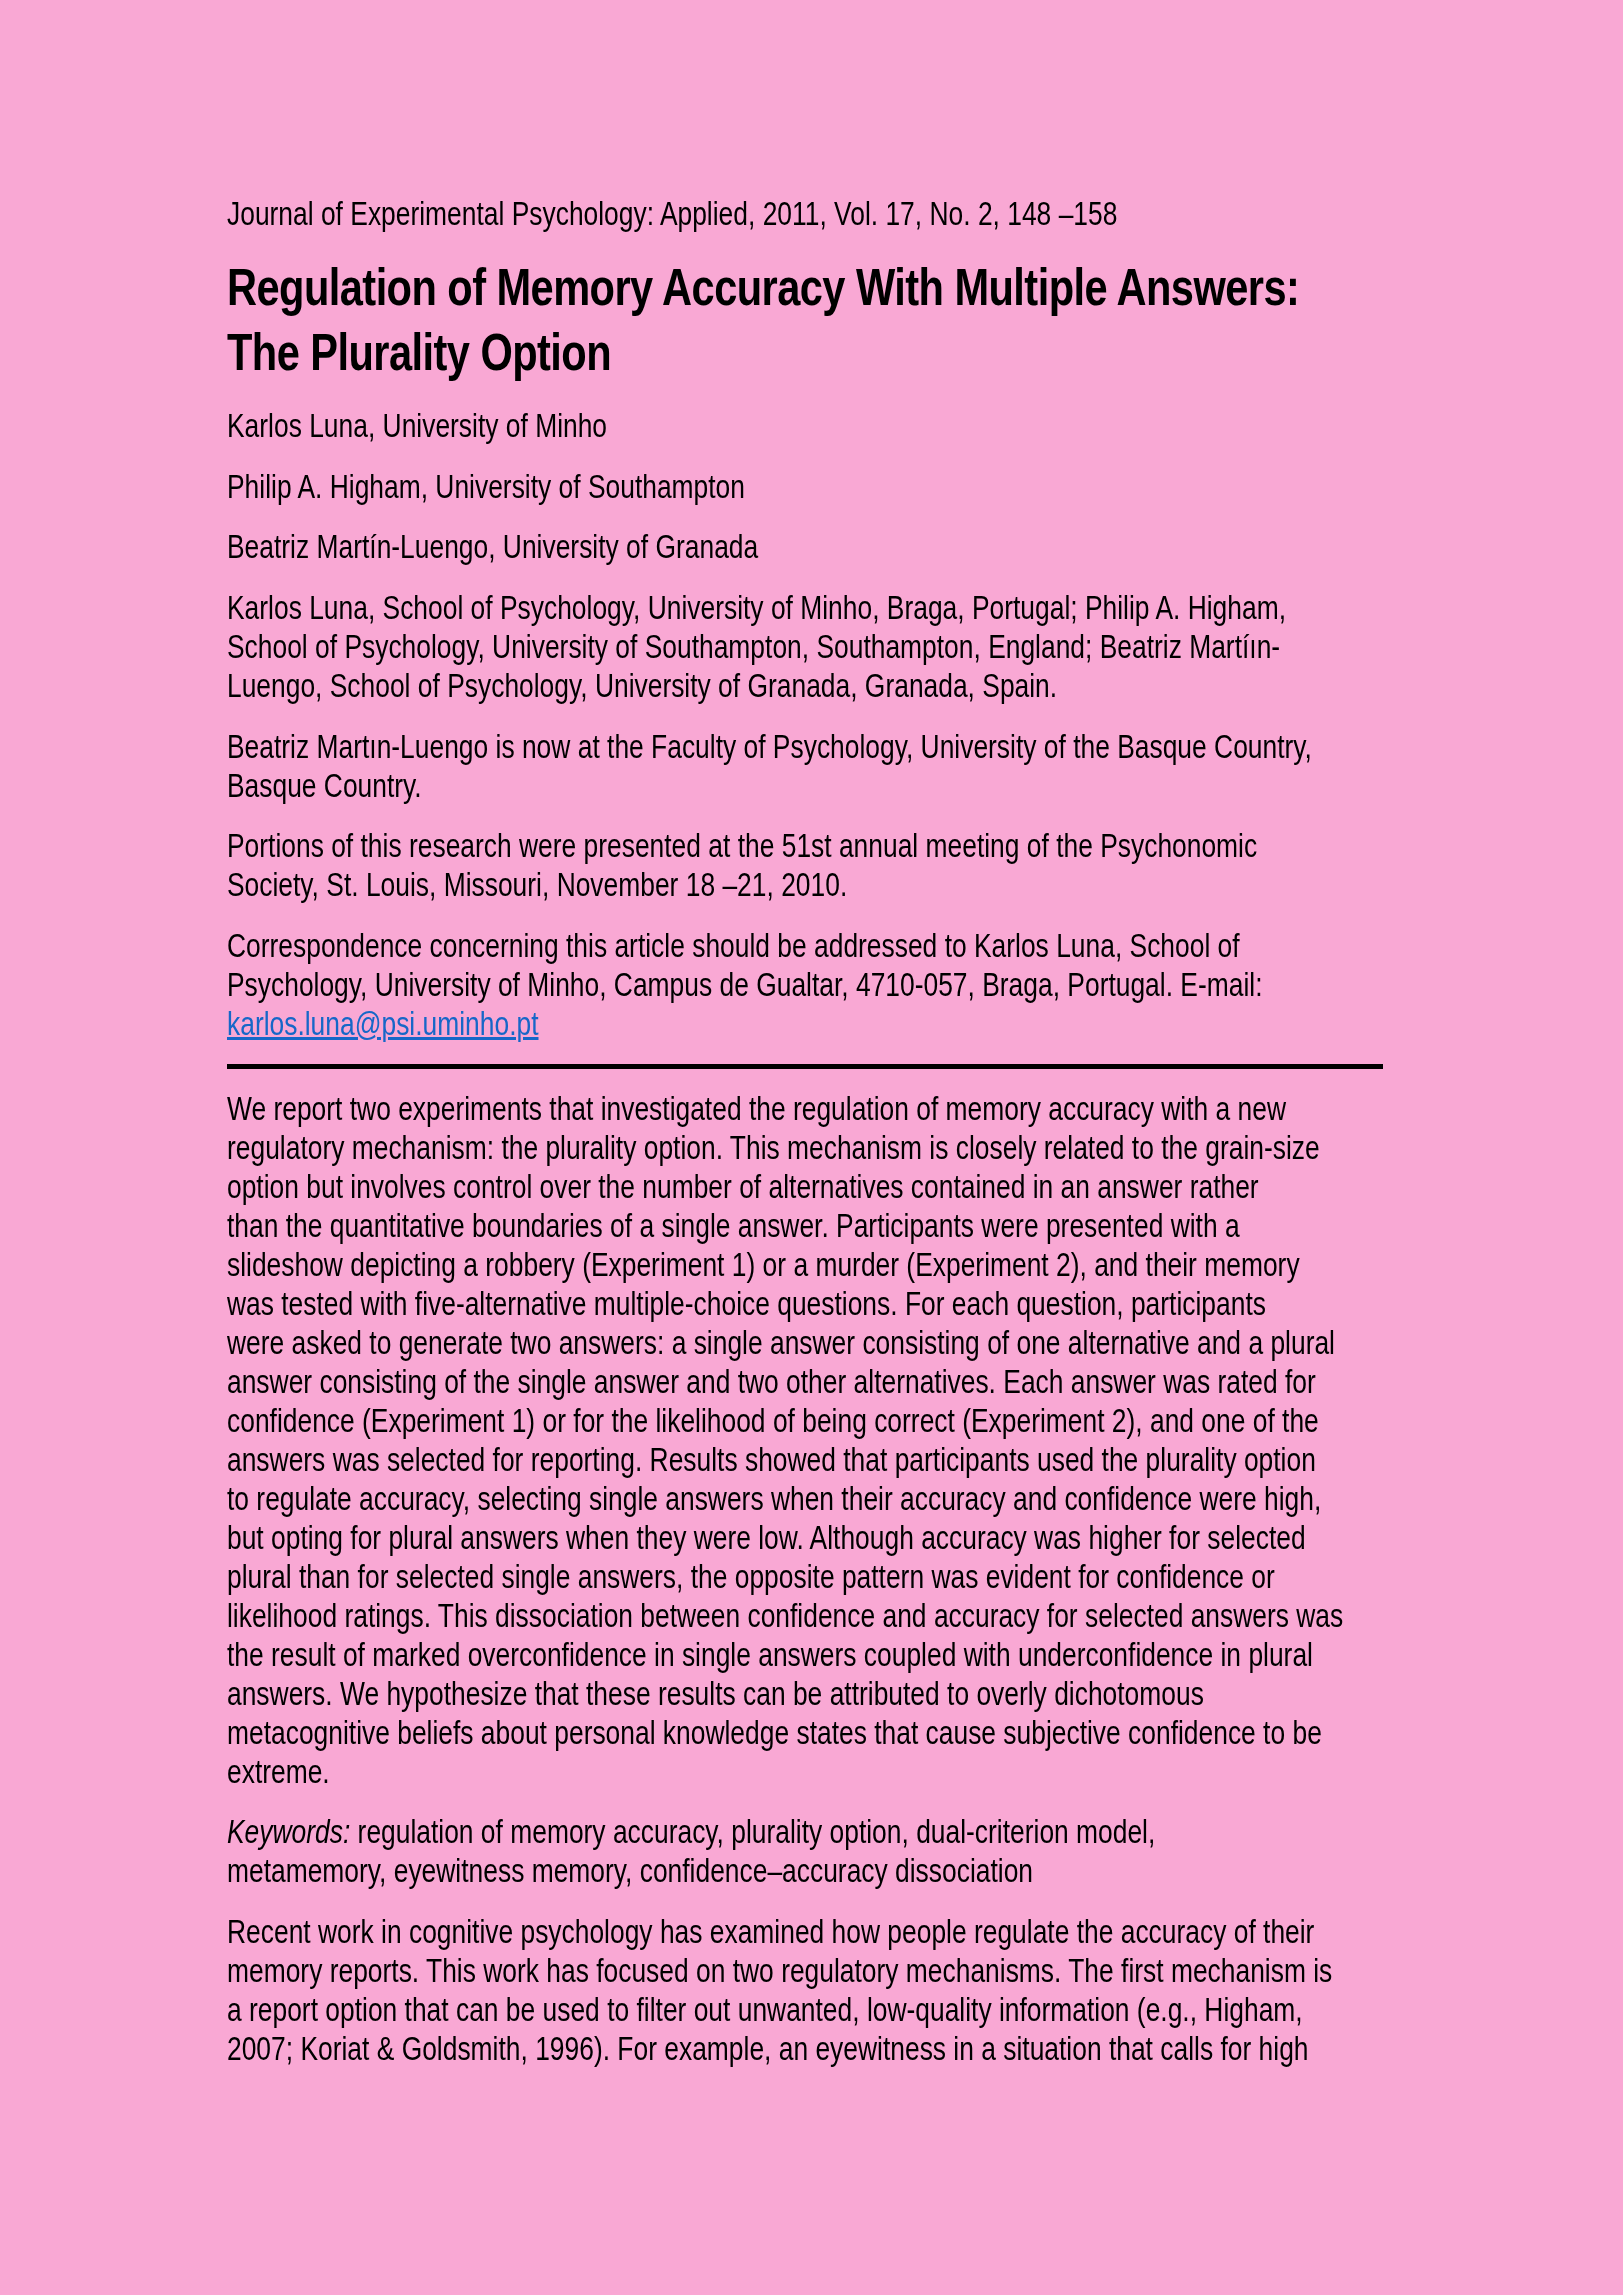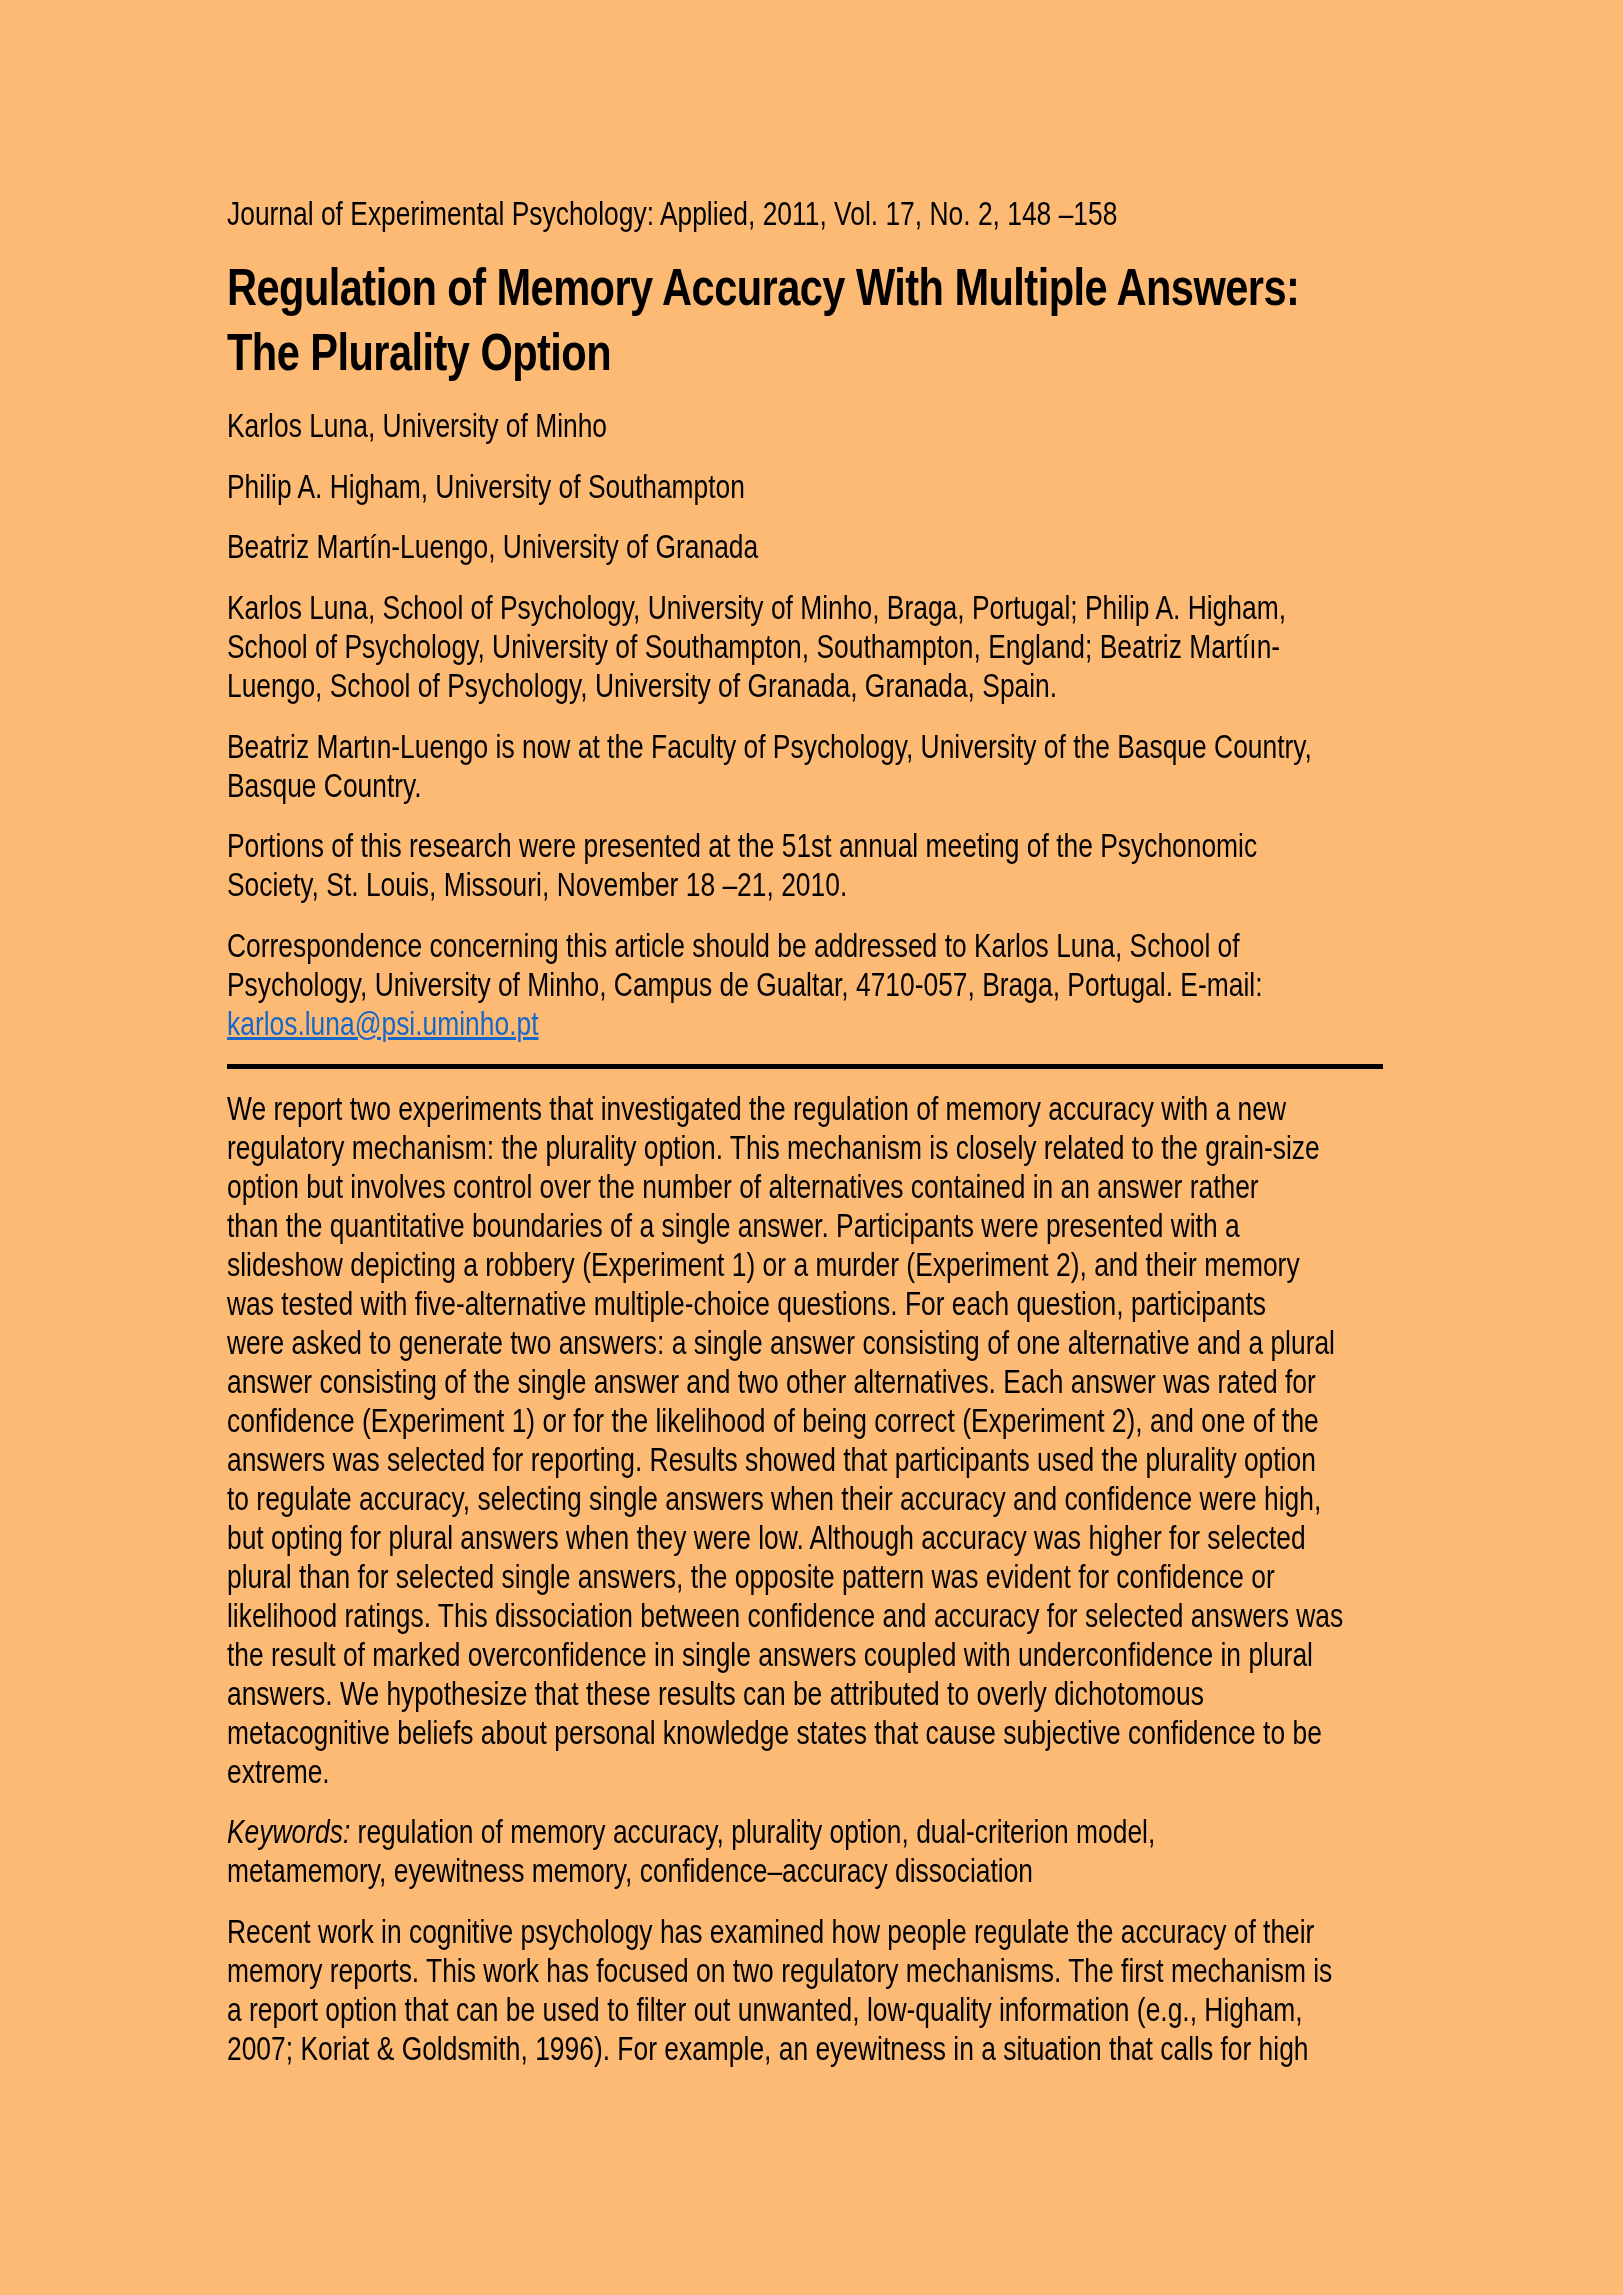--- a/index.html
+++ b/index.html
@@ -4,21 +4,21 @@
 <style>
   html,body{margin:0;padding:0;}
   body{
     width:1623px;height:2295px;
     background:#ffffff;
     font-family:"Liberation Sans", sans-serif;
     color:#000000;
     position:relative;
     overflow:hidden;
   }
-  .page{position:absolute;left:0;top:0;width:1623px;height:2295px;background:#fdba74;}
+  .page{position:absolute;left:0;top:0;width:1623px;height:2295px;background:#f9a8d4;}
   .content{
     position:absolute;left:227px;top:0;width:1445px;
     transform:scaleX(0.8);transform-origin:0 0;
   }
   p,h1{margin:0;white-space:pre-line;}
   .body-text{font-size:33px;line-height:39px;margin:0 0 21.6px 0;}
   .journal-header{margin-top:194px;}
   .paper-title{
     font-size:52px;line-height:65px;font-weight:700;
     letter-spacing:-0.7px;margin:0 0 21.6px 0;

